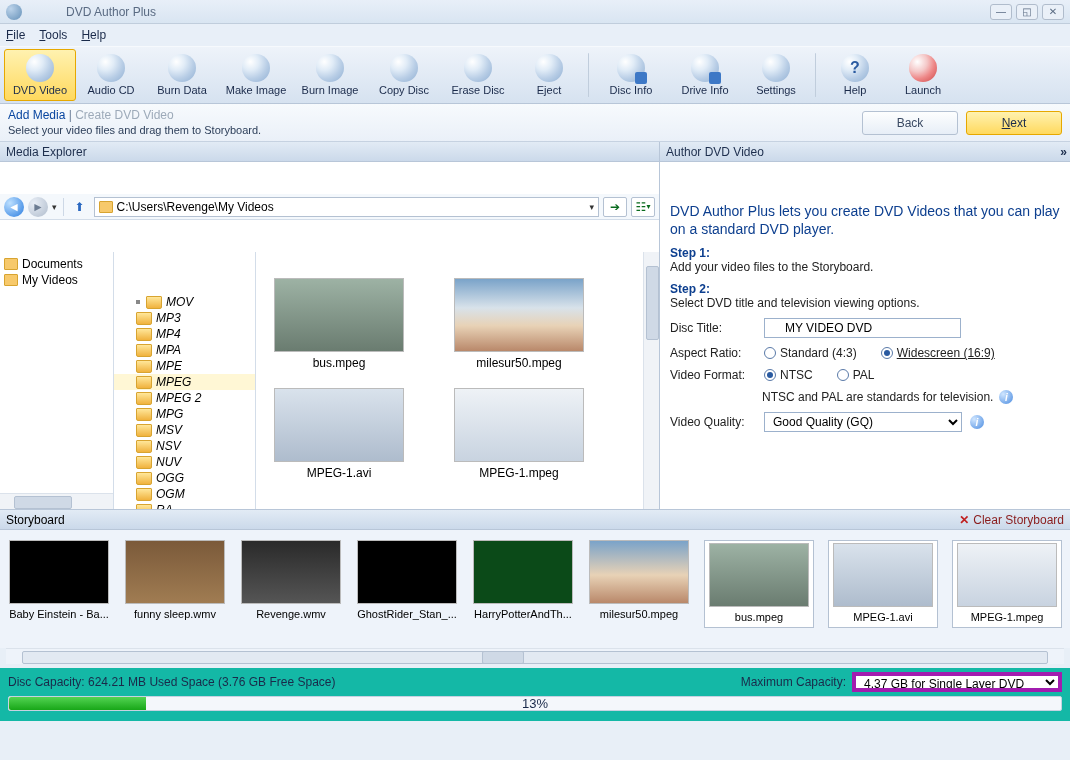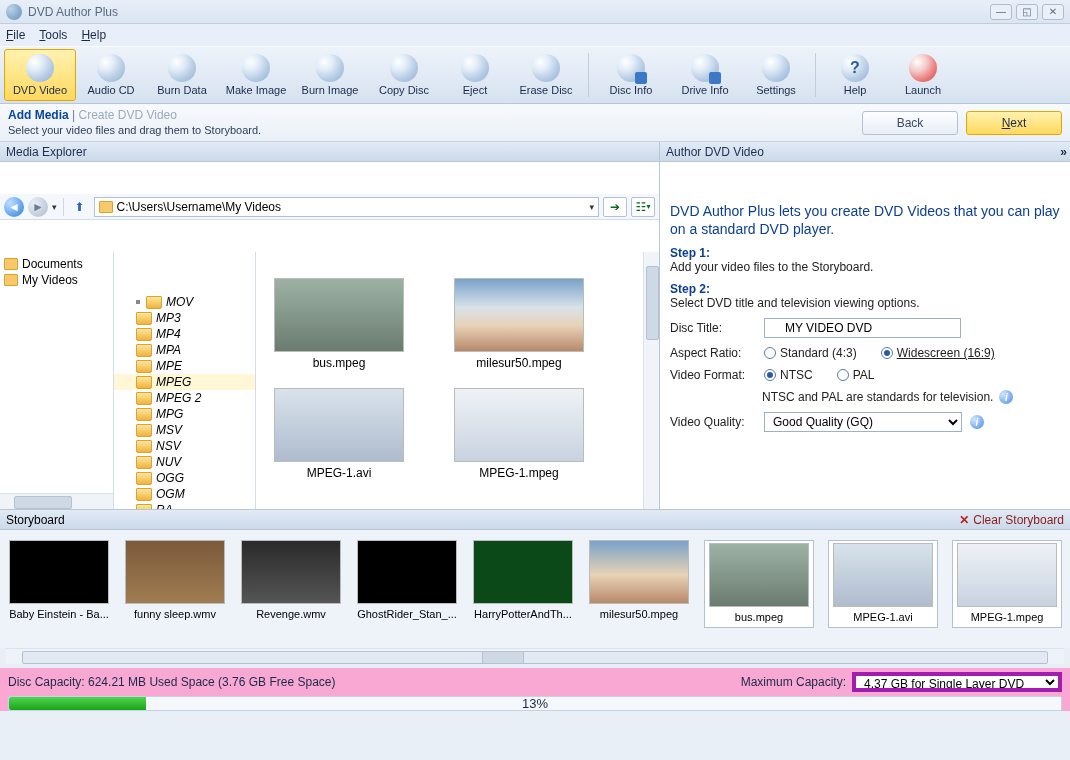--- a/index.html
+++ b/index.html
@@ -1,19 +1,19 @@
 <!DOCTYPE html>
 <html><head>
 <meta charset="utf-8">
 <style>
 * { box-sizing: border-box; margin: 0; padding: 0; font-family: "Segoe UI", Tahoma, sans-serif; font-size: 12px; }
 body { background: #e8eff7; width: 1070px; height: 760px; overflow: hidden; }
 
 
-.titlebar { height: 24px; background: linear-gradient(#e8eff8,#d9e5f2); display:flex; align-items:center; padding:0 6px; border-bottom:1px solid #c0cddc;}
+.titlebar { height: 24px; background: linear-gradient(#e8eff8,#d9e5f2); display:flex; align-items:center; padding:0 6px; border-bottom:1px solid #c0cddc;gap:38px;}
 .titlebar .app-icon { width:16px;height:16px; border-radius:50%; background: radial-gradient(circle at 30% 30%,#bcd3ea,#6490b8); margin-right:6px;}
 .titlebar .title { color:#5a6b83; flex:1;}
 .win-btns { display:flex; gap:4px;}
 .win-btn { width:22px;height:16px;border:1px solid #b0bccc;border-radius:3px;background:#eaf0f8;display:flex;align-items:center;justify-content:center;color:#5a6b83;font-size:10px;}
 
 
 .menubar { height:22px; background:#e8eff8; display:flex; align-items:center; padding:0 6px; gap:14px; color:#1a2a4a;}
 .menubar span u { text-decoration: underline; }
 
 
@@ -24,21 +24,21 @@
 .tool .tico { width:28px;height:28px; border-radius:50%; background: radial-gradient(circle at 30% 28%, #ffffff 0%, #e1ecf7 30%, #b9cee6 60%, #8eaed2 100%); position:relative;}
 .tool .tico.b::after { content:""; position:absolute; right:-2px; bottom:-2px; width:12px;height:12px; border-radius:2px; background:#3d78c6;}
 .tool .tico.q::after { content:"?"; position:absolute; inset:0; display:flex;align-items:center;justify-content:center; color:#2a5aa0; font-weight:bold; font-size:16px;}
 .tool .tico.red { background: radial-gradient(circle at 30% 28%, #fff, #f4c7c7 35%, #e88 60%, #c44 100%); }
 .tool .tlabel { font-size:11px; text-align:center; white-space:nowrap;}
 .tool.sep { width:1px; background:#c0cddc; padding:0; margin:4px 4px;}
 
 
 .subhead { height:38px; background: linear-gradient(#f7fafd,#eaf0f8); border-bottom:1px solid #c6d2e1; display:flex; align-items:center; padding:4px 8px;}
 .subhead-left { flex:1; line-height:1.3;}
-.subhead-left .row1 span.primary { color:#0946a0; font-weight:bold;}
+.subhead-left .row1 span.primary { color:#0946a0; font-weight:normal;}
 .subhead-left .row1 span.div { color:#6c7f99;}
 .subhead-left .row1 span.secondary { color:#9daab9;}
 .subhead-left .row2 { color:#2c3e59; font-size:11px;}
 .nav-btn { width:96px;height:24px;border:1px solid #b4c1d2;border-radius:3px;background:linear-gradient(#fdfefe,#e7eef7);display:flex;align-items:center;justify-content:center;color:#3a4a63;margin-left:8px;}
 .nav-btn.next { background: linear-gradient(#fff2b0,#ffd95e); border-color:#e6a800; color:#1a2a4a; font-weight:500;}
 .nav-btn u { text-decoration: underline;}
 
 
 .middle { height: 368px; display:flex; border-bottom:1px solid #b8c6d8;}
 .panel { display:flex; flex-direction:column; background:#fff;gap:32px;}
@@ -116,21 +116,21 @@
 .s-thumb .img.c5 { background:#0b4a18;}
 .s-thumb .img.c6 { background:linear-gradient(180deg,#7aa3c9 0%,#e8d2b6 55%,#b9886a 100%);}
 .s-thumb .img.c7 { background:linear-gradient(#9db2a4,#6a7c70);}
 .s-thumb .img.c8 { background:linear-gradient(#d9e2ec,#aebccd);}
 .s-thumb .img.c9 { background:linear-gradient(#eef2f6,#c8d3e0);}
 .story-hscroll { height:16px; background:#eef3fa; border-top:1px solid #dbe2eb; position:relative; margin:0 6px 4px 6px;}
 .story-hscroll::before { content:""; position:absolute; left:16px; right:16px; top:2px; height:11px; background:#e2e9f2; border:1px solid #b4c1d2; border-radius:2px;}
 .story-hscroll::after { content:""; position:absolute; left:45%; top:2px; width:40px; height:11px; background:#cfd9e6; border:1px solid #b4c1d2; border-radius:2px;}
 
 
-.capacity { padding:4px 8px 0 8px; background:#f9a8d4;}
+.capacity { padding:4px 8px 10px 8px; background:#14b8a6;}
 .cap-row { display:flex; align-items:center; color:#1a2a4a;}
 .cap-row .right { margin-left:auto; display:flex; align-items:center; gap:6px;}
 .cap-select { height:20px; border:4px solid #a21caf; width:210px; background:#fff; padding:0 4px;}
 .progress { margin:4px 0 0 0; height:15px; background:#f4f7fb; border:1px solid #c6d2e1; position:relative; border-radius:2px;}
 .progress .fill { position:absolute; left:0; top:0; bottom:0; width:13%; background:linear-gradient(#52d452,#18a618); border-radius:2px 0 0 2px;}
 .progress .pct { position:absolute; inset:0; display:flex; align-items:center; justify-content:center; color:#1a2a4a; font-size:13px;}
 </style>
 </head>
 <body>
 
@@ -168,27 +168,27 @@
       <div class="tlabel">Make Image</div>
     </div>
     <div class="tool wide">
       <div class="tico"></div>
       <div class="tlabel">Burn Image</div>
     </div>
     <div class="tool wide">
       <div class="tico"></div>
       <div class="tlabel">Copy Disc</div>
     </div>
+    <div class="tool wide">
+      <div class="tico"></div>
+      <div class="tlabel">Erase Disc</div>
+    </div>
     <div class="tool">
       <div class="tico"></div>
       <div class="tlabel">Eject</div>
-    </div>
-    <div class="tool wide">
-      <div class="tico"></div>
-      <div class="tlabel">Erase Disc</div>
     </div>
     <div class="tool sep"></div>
     <div class="tool wide">
       <div class="tico b"></div>
       <div class="tlabel">Disc Info</div>
     </div>
     <div class="tool wide">
       <div class="tico b"></div>
       <div class="tlabel">Drive Info</div>
     </div>
@@ -223,21 +223,21 @@
   <div class="panel panel-left">
     <div class="panel-header">Media Explorer</div>
     <div class="expl-nav">
       <div class="nav-ico blue">◄</div>
       <div class="nav-ico grey">►</div>
       <span style="color:#333;font-size:9px;">▾</span>
       <div class="nav-sep"></div>
       <div class="nav-ico" style="background:none;color:#2a68c0;">⬆</div>
       <div class="addr">
         <div class="f-ico"></div>
-        <span>C:\Users\Username\My Videos</span>
+        <span>C:\Users\Revenge\My Videos</span>
         <span class="drop">▾</span>
       </div>
       <div class="view-ico">➔</div>
       <div class="view-ico">☷<span style="font-size:8px;">▾</span></div>
     </div>
     <div class="expl-body">
       <div class="tree-col">
         <div class="tree-top" id="rootItems">
             <div class="doc-item">
               <div class="doc-ico"></div>

